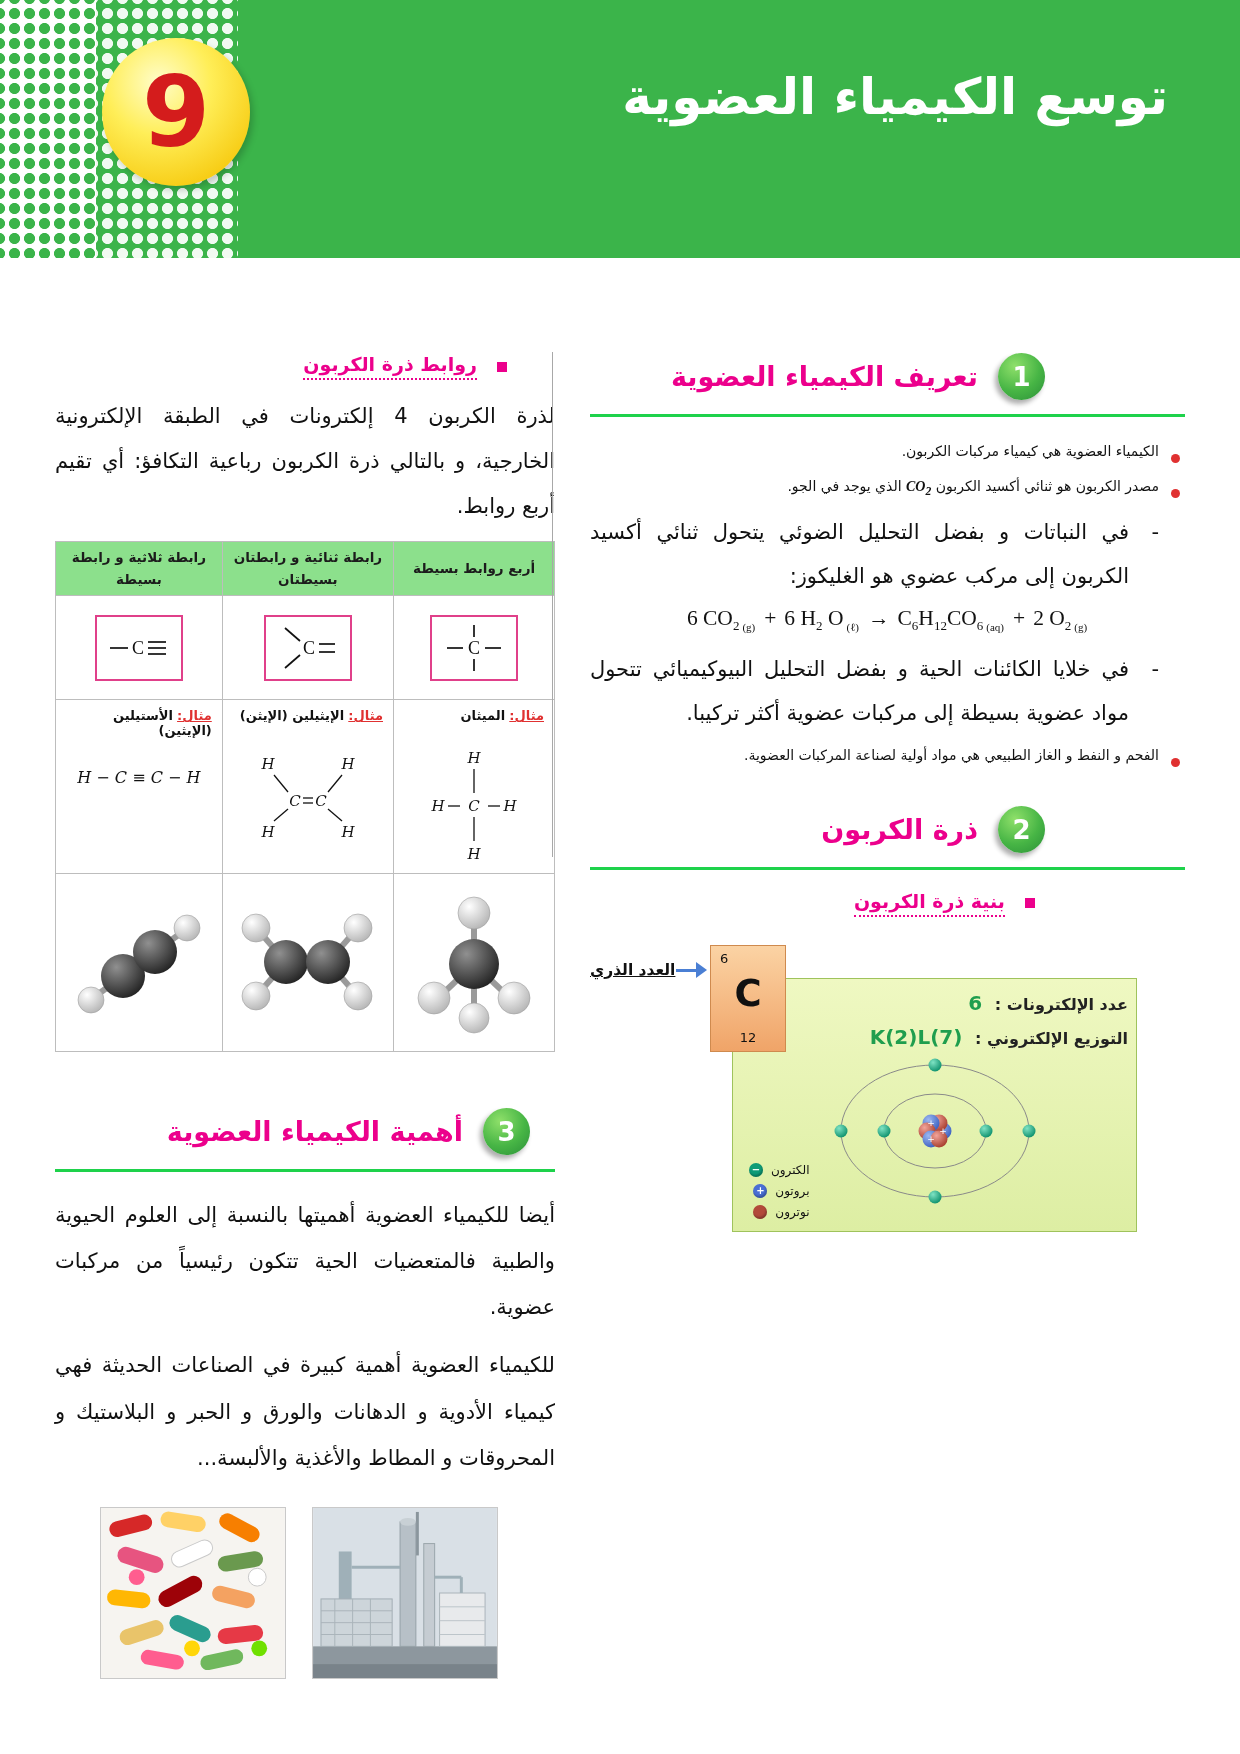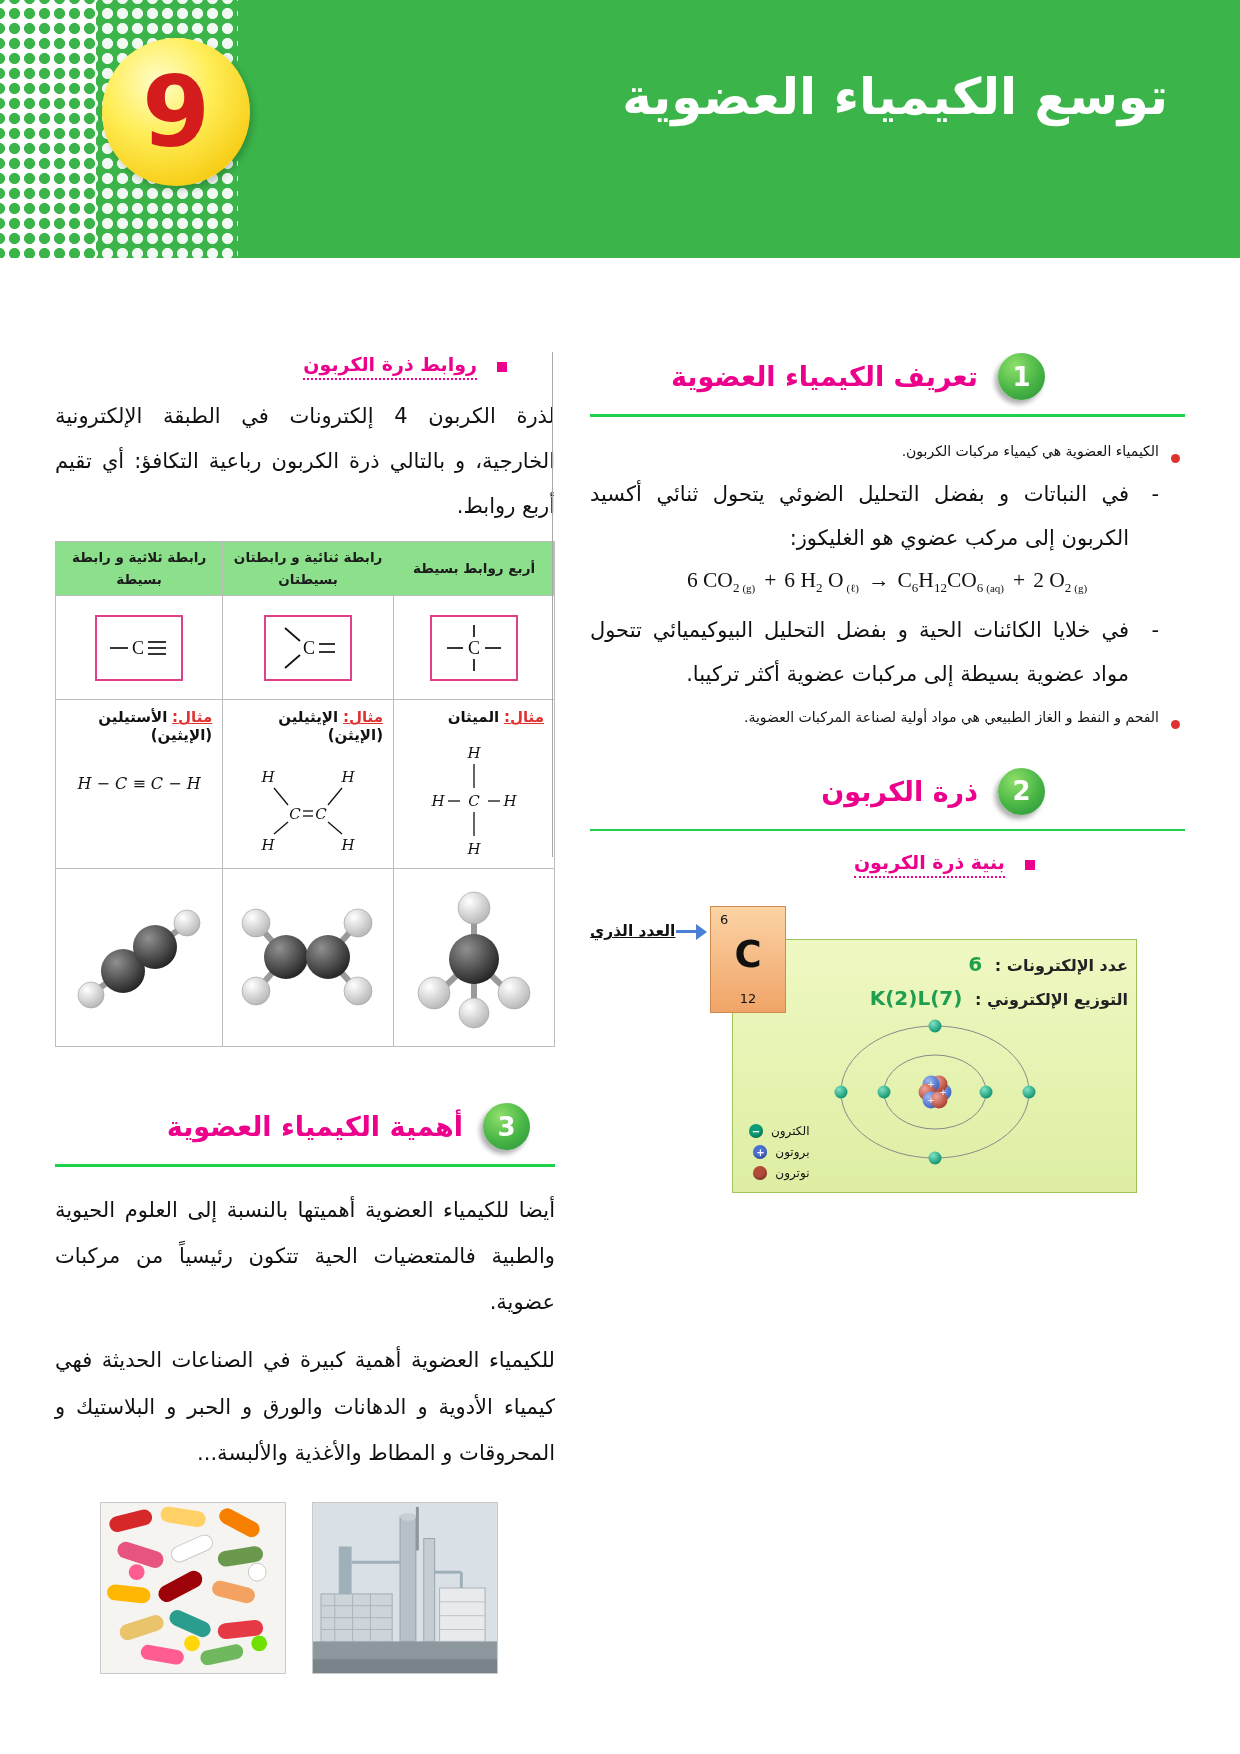--- a/index.html
+++ b/index.html
@@ -65,21 +65,21 @@
   
   .intro { font-size:21px; line-height:2.15; text-align:justify; margin-bottom:12px; }
   .bonds-table { width:100%; border-collapse:collapse; direction:rtl; }
   .bonds-table th, .bonds-table td { border:1px solid #bdbdbd; }
   .bonds-table th { background:#8ce08c; font-size:13.5px; font-weight:bold; color:#1c1c1c; height:54px; padding:4px 6px; line-height:1.6; }
   .row-notation td { height:104px; text-align:center; vertical-align:middle; }
   .bond-box { width:88px; height:66px; border:2px solid #e0408a; margin:0 auto; display:flex; align-items:center; justify-content:center; background:#fff; }
   .bond-box text { font-family:"Liberation Serif", serif; font-size:18px; fill:#111; text-anchor:middle; }
   .bond-box line { stroke:#111; stroke-width:1.7; }
   .row-example td { height:168px; vertical-align:top; padding:8px 10px 4px; }
-  .example-line { font-size:15px; text-align:right; margin-bottom:16px; }
+  .example-line { font-size:13px; text-align:right; margin-bottom:24px; }
   .example-label { color:#e03131; font-weight:bold; text-decoration:underline; }
   .example-name { color:#111; font-weight:bold; }
   .formula-wrap { text-align:center; }
   .formula-svg text { font-family:"DejaVu Serif", serif; font-style:italic; font-size:15px; fill:#111; text-anchor:middle; }
   .formula-svg line { stroke:#111; stroke-width:1.3; }
   .formula-text { direction:ltr; font-family:"DejaVu Serif", serif; font-style:italic; font-size:16px; margin-top:30px; text-align:center; }
   .row-model td { height:178px; text-align:center; vertical-align:middle; }
 
   
   .atom-figure { position:relative; height:310px; margin-top:28px; }
@@ -161,20 +161,26 @@
           </div>
           <h2 class="sec-title">تعريف الكيمياء العضوية</h2>
         </div>
         <div class="sec-underline"></div>
 
         <p class="li">
           <span class="dot-red"></span>
           <span>الكيمياء العضوية هي كيمياء مركبات الكربون.</span>
         </p>
 
+        <p class="li">
+          <span class="dot-red"></span>
+          <span>مصدر الكربون هو ثنائي أكسيد الكربون</span>
+          <span class="chem"><span>CO</span><sub>2</sub></span>
+          <span>الذي يوجد في الجو.</span>
+        </p>
 
         <p class="dash-li">
           <span class="dash-mark">-</span>
           <span>في النباتات و بفضل التحليل الضوئي يتحول ثنائي أكسيد الكربون إلى مركب عضوي هو الغليكوز:</span>
         </p>
 
         <div class="equation" dir="ltr">
           <span>6 CO</span><sub>2</sub><sub class="state">(g)</sub><span class="eq-op">+</span><span>6 H</span><sub>2</sub> <span>O</span><sub class="state">(ℓ)</sub><span class="eq-op">→</span><span>C</span><sub>6</sub><span>H</span><sub>12</sub><span>CO</span><sub>6</sub><sub class="state">(aq)</sub><span class="eq-op">+</span><span>2 O</span><sub>2</sub><sub class="state">(g)</sub>
         </div>
 

